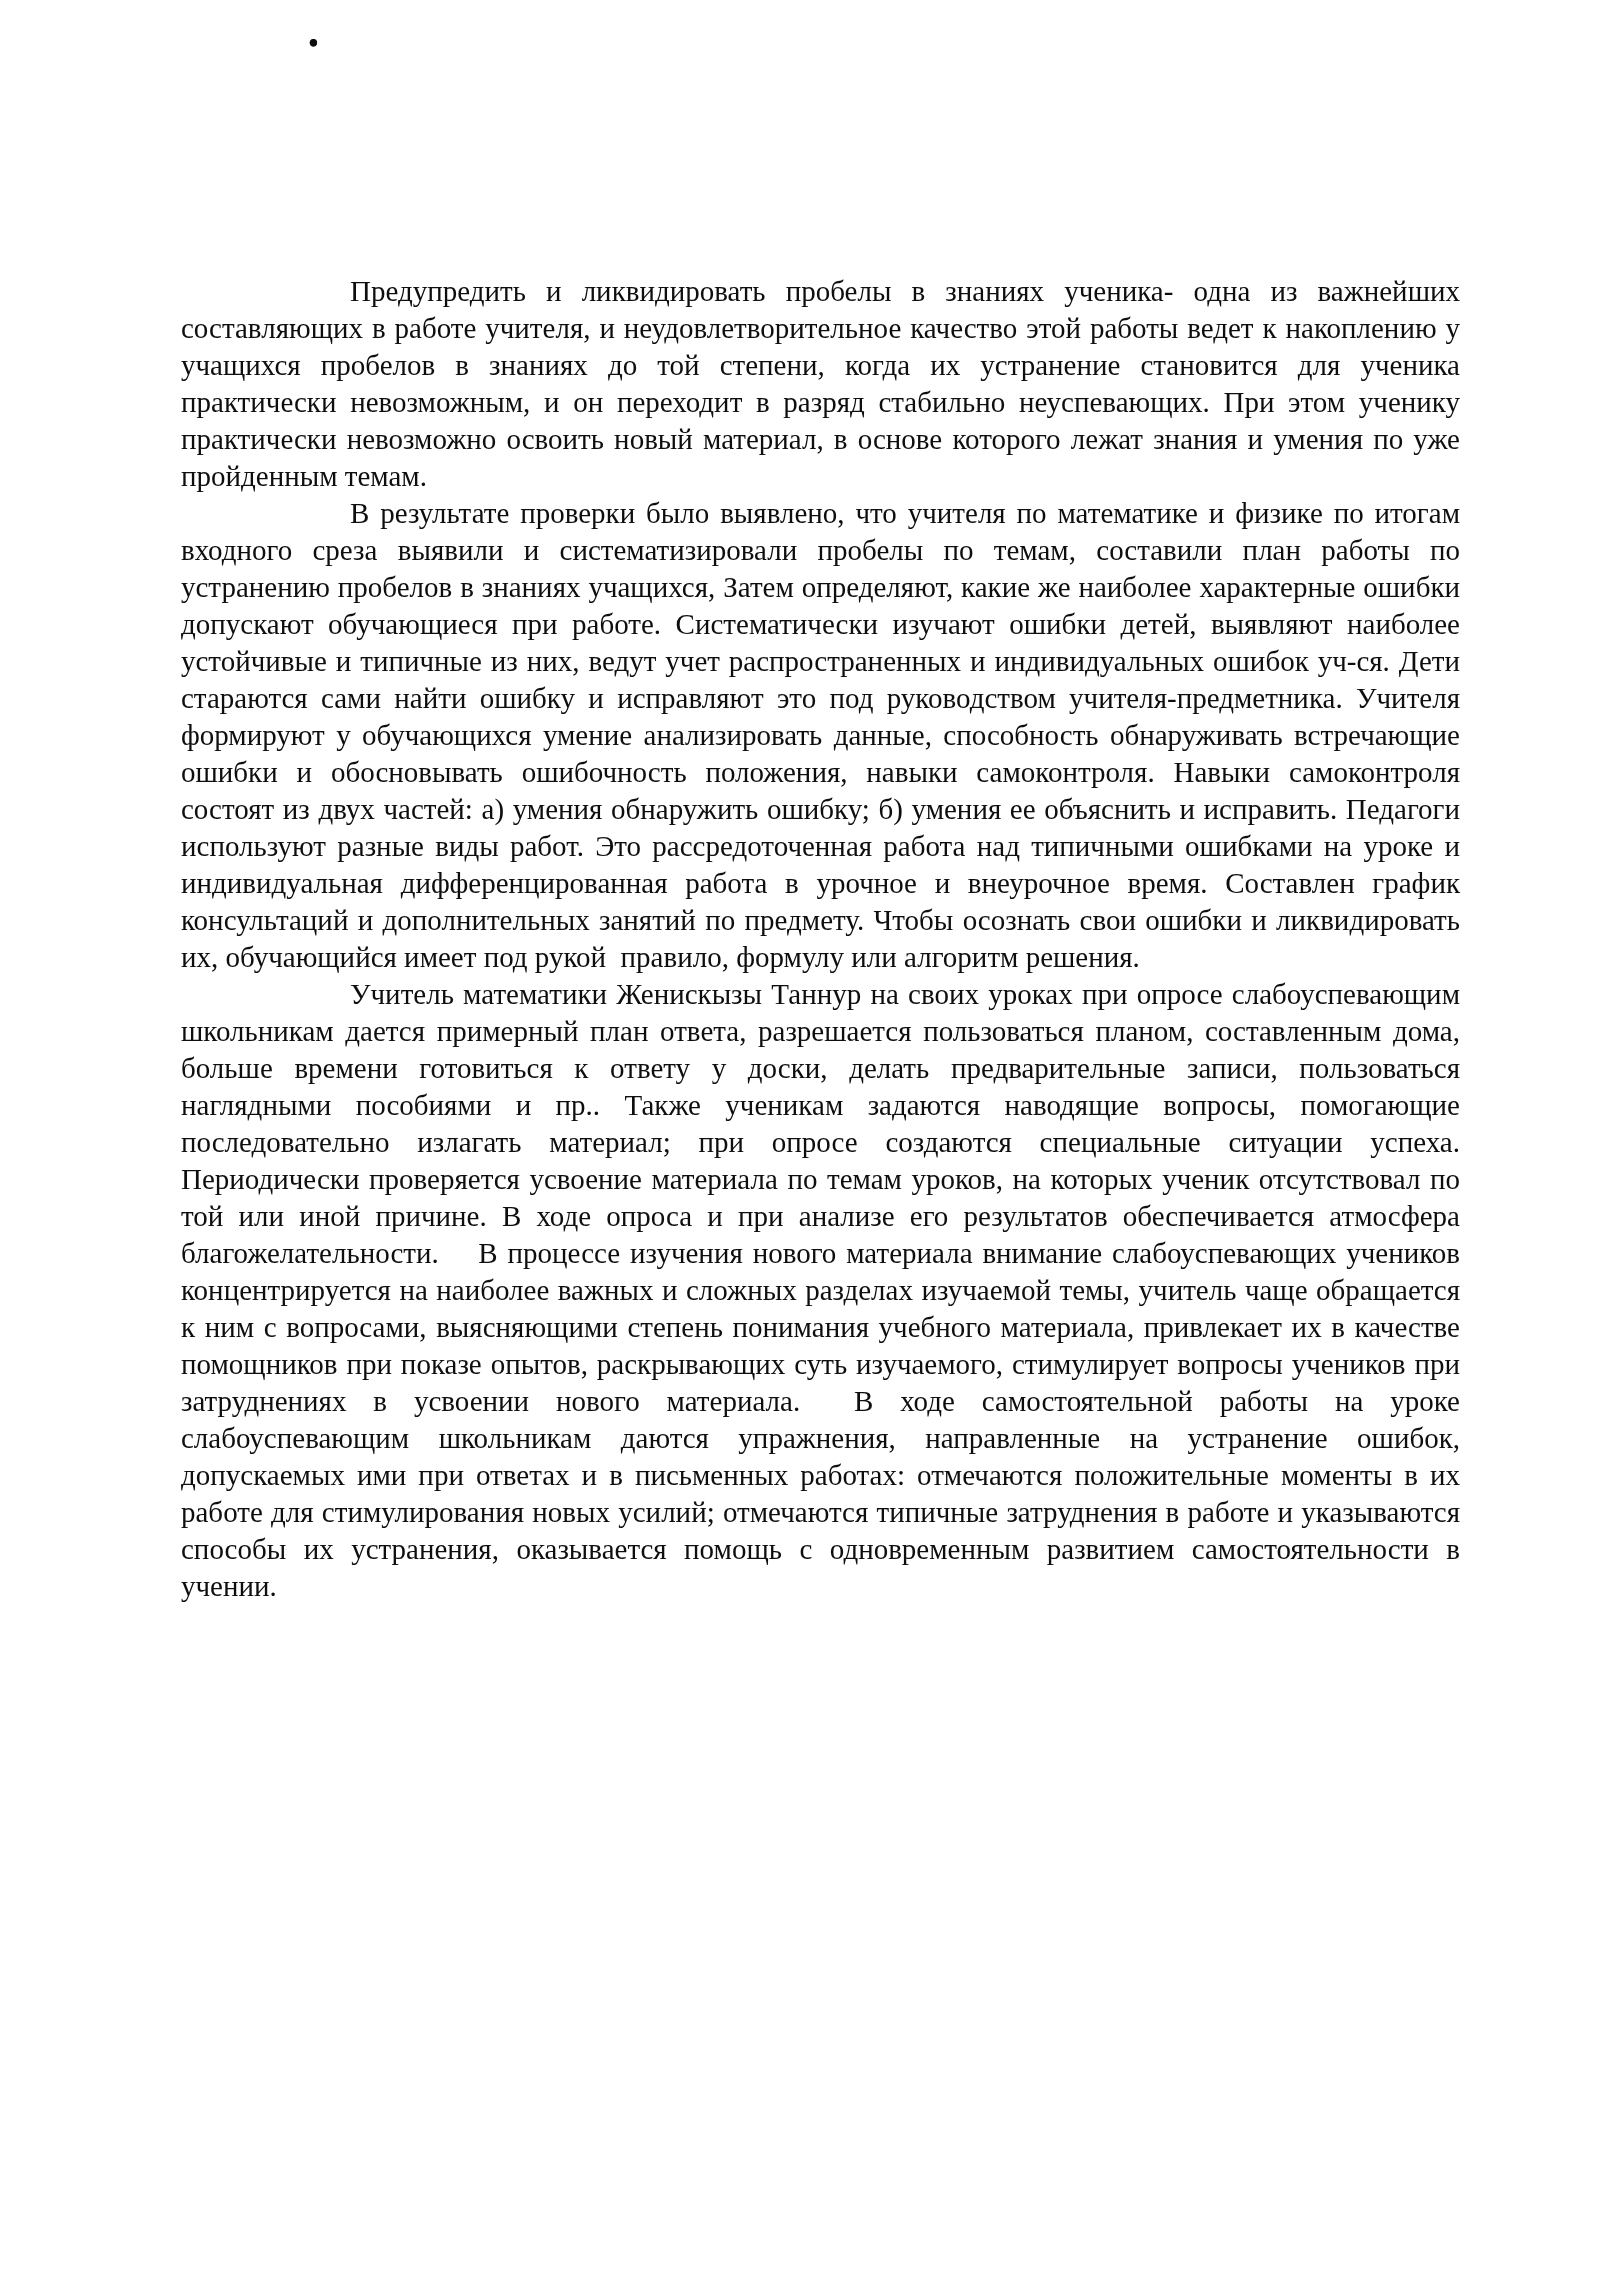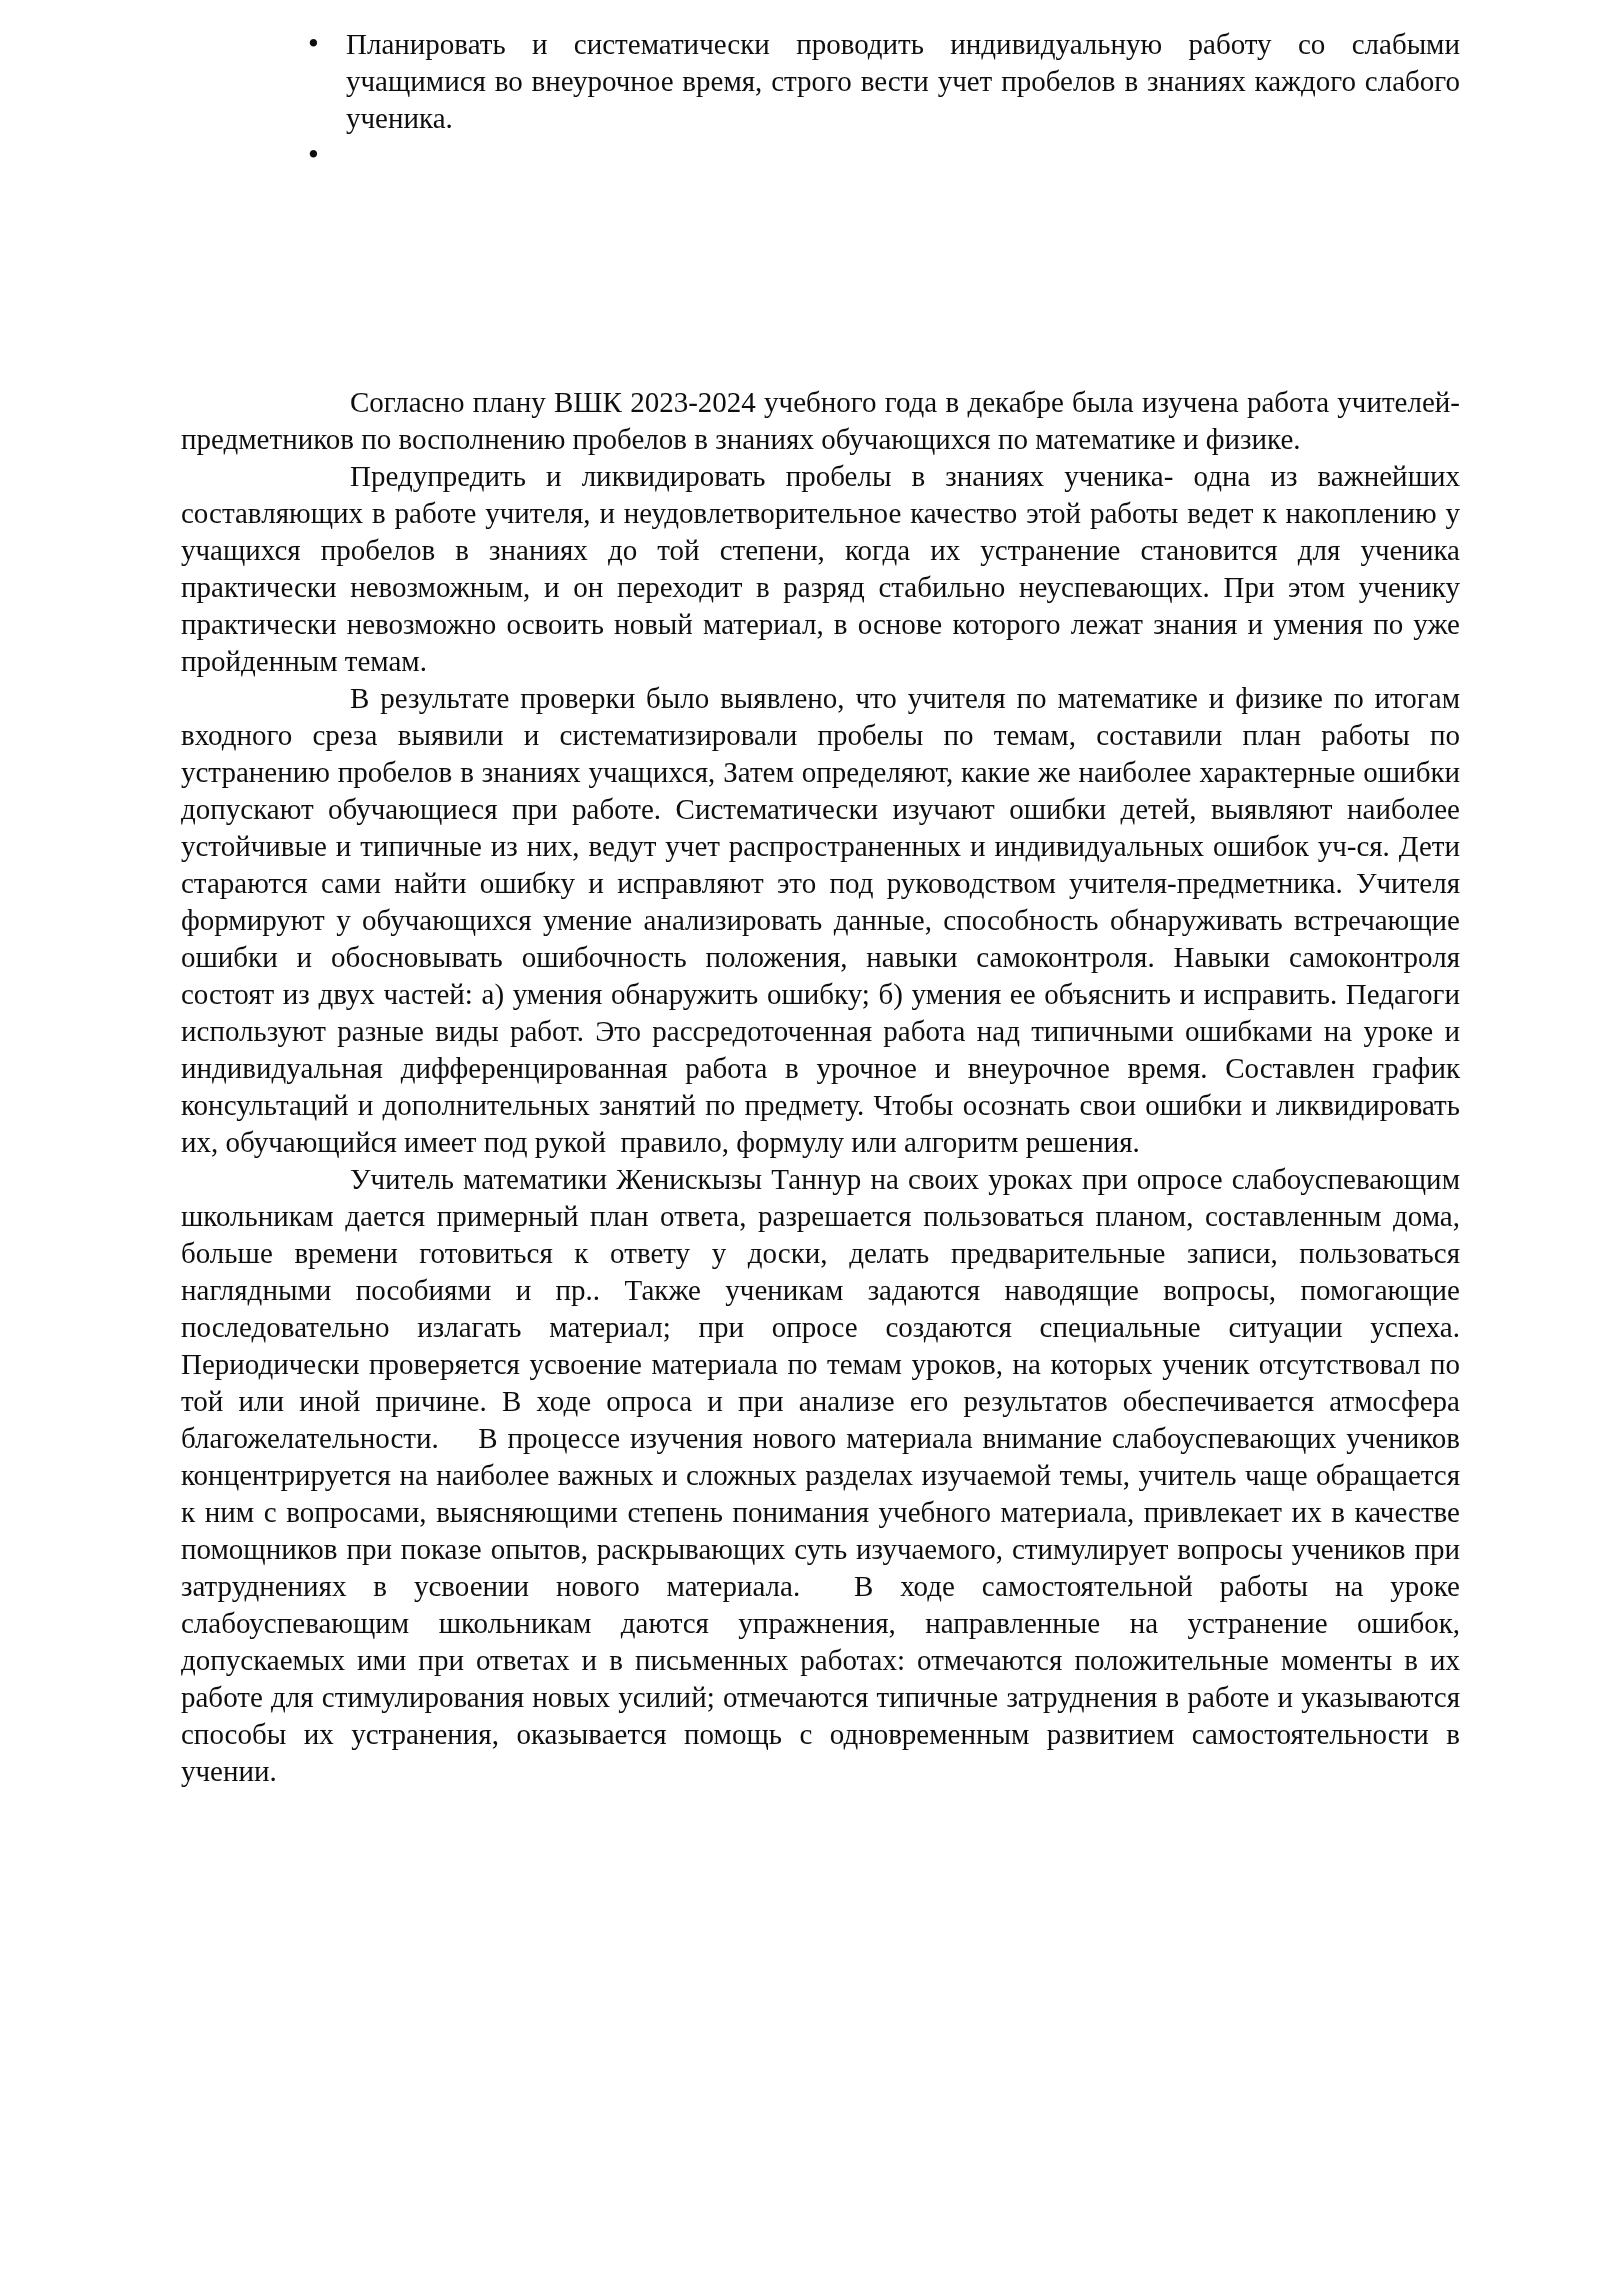--- a/index.html
+++ b/index.html
@@ -52,28 +52,26 @@
   }
 </style>
 </head>
 <body>
 
 <div class="page">
 
   <ul class="bullets">
     <li>
       <span class="dot">•</span>
-      <span>Планировать и систематически проводить индивидуальную работу со слабыми учащимися во внеурочное время, строго вести учет пробелов в знаниях каждого слабого ученика.</span>
     </li>
     <li>
       <span class="dot">•</span>
     </li>
   </ul>
 
   <div class="body">
-    <p>Согласно плану ВШК 2023-2024 учебного года в декабре была изучена работа учителей-  предметников по восполнению пробелов в знаниях обучающихся по математике и физике.</p>
     <p>Предупредить и ликвидировать пробелы в знаниях ученика- одна из важнейших составляющих в работе учителя, и неудовлетворительное качество этой работы ведет к накоплению у учащихся пробелов в знаниях до той степени, когда их устранение становится для ученика практически невозможным, и он переходит в разряд стабильно неуспевающих. При этом ученику практически невозможно освоить новый материал, в основе которого лежат знания и умения по уже пройденным темам.</p>
     <p>В результате проверки было выявлено, что учителя по математике и физике по итогам входного среза выявили и систематизировали пробелы по темам, составили план работы по устранению пробелов в знаниях учащихся, Затем определяют, какие же наиболее характерные ошибки допускают обучающиеся при работе. Систематически изучают ошибки детей, выявляют наиболее устойчивые и типичные из них, ведут учет распространенных и индивидуальных ошибок уч-ся. Дети стараются сами найти ошибку и исправляют это под руководством учителя-предметника. Учителя формируют у обучающихся умение анализировать данные, способность обнаруживать встречающие ошибки и обосновывать ошибочность положения, навыки самоконтроля. Навыки самоконтроля состоят из двух частей: а) умения обнаружить ошибку; б) умения ее объяснить и исправить. Педагоги используют разные виды работ. Это рассредоточенная работа над типичными ошибками на уроке и индивидуальная дифференцированная работа в урочное и внеурочное время. Составлен график консультаций и дополнительных занятий по предмету. Чтобы осознать свои ошибки и ликвидировать их, обучающийся имеет под рукой  правило, формулу или алгоритм решения.</p>
     <p>Учитель математики Женискызы Таннур на своих уроках при опросе слабоуспевающим школьникам дается примерный план ответа, разрешается пользоваться планом, составленным дома, больше времени готовиться к ответу у доски, делать предварительные записи, пользоваться наглядными пособиями и пр.. Также ученикам задаются наводящие вопросы, помогающие последовательно излагать материал; при опросе создаются специальные ситуации успеха. Периодически проверяется усвоение материала по темам уроков, на которых ученик отсутствовал по той или иной причине. В ходе опроса и при анализе его результатов обеспечивается атмосфера благожелательности.    В процессе изучения нового материала внимание слабоуспевающих учеников концентрируется на наиболее важных и сложных разделах изучаемой темы, учитель чаще обращается к ним с вопросами, выясняющими степень понимания учебного материала, привлекает их в качестве помощников при показе опытов, раскрывающих суть изучаемого, стимулирует вопросы учеников при затруднениях в усвоении нового материала.  В ходе самостоятельной работы на уроке слабоуспевающим школьникам даются упражнения, направленные на устранение ошибок, допускаемых ими при ответах и в письменных работах: отмечаются положительные моменты в их работе для стимулирования новых усилий; отмечаются типичные затруднения в работе и указываются способы их устранения, оказывается помощь с одновременным развитием самостоятельности в учении.</p>
   </div>
 
 </div>
 
 
 </body></html>

